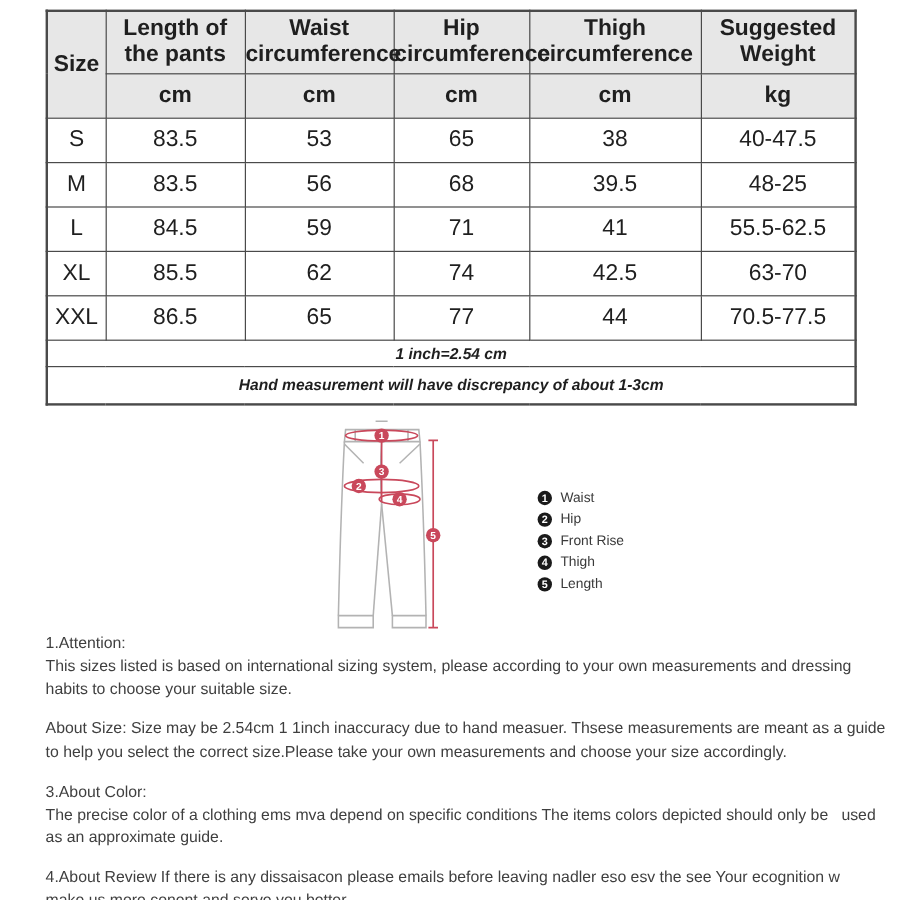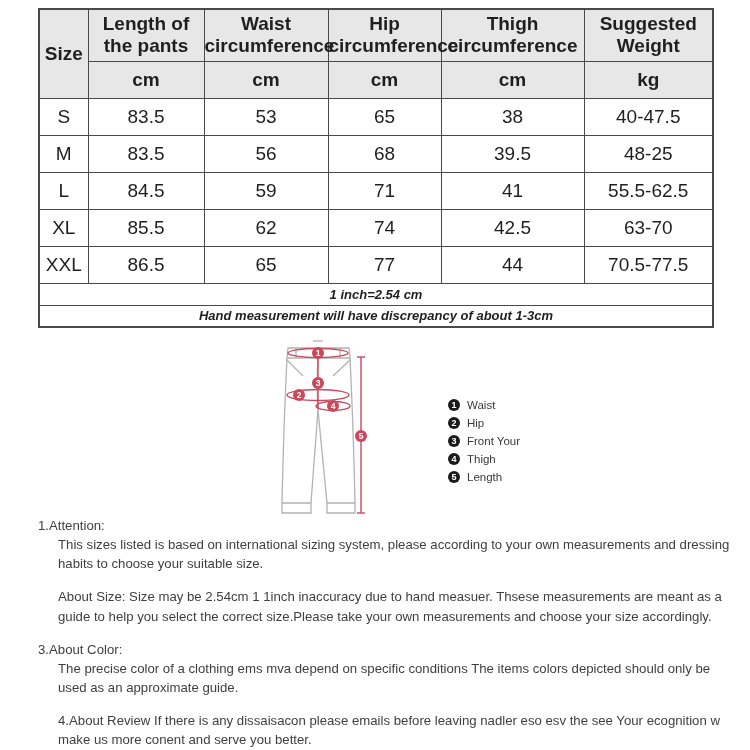--- a/index.html
+++ b/index.html
@@ -31,40 +31,40 @@
   col.c-len   { width: 116px; }
   col.c-waist { width: 124px; }
   col.c-hip   { width: 113px; }
   col.c-thigh { width: 143px; }
   col.c-sugg  { width: 129px; }
   tr.hdr-row    { height: 52px; }
   tr.unit-row   { height: 37px; }
   tr.data-row   { height: 37px; }
   tr.data-row th { font-weight: normal; }
   tr.note-row-1 { height: 22px; }
-  tr.note-row-2 { height: 22px; }
+  tr.note-row-2 { height: 32px; }
   tr.note-row-1 td, tr.note-row-2 td { font-size: 13px; font-weight: bold; font-style: italic; }
   
   .diagram-area { position: relative; height: 178px; margin-top: 10px; }
   .pants-svg { position: absolute; left: 272px; top: 0; }
   .legend { position: absolute; left: 448px; top: 58px; }
   .legend-item { display: flex; align-items: center; height: 18px; }
   .legend-dot {
     width: 12px; height: 12px; border-radius: 50%;
     background: #1a1a1a; color: #fff;
     font-size: 9px; font-weight: bold;
     display: inline-flex; align-items: center; justify-content: center;
     margin-right: 7px; flex: 0 0 auto;
   }
   .legend-label { font-size: 11.5px; color: #3a3a3a; }
   
   .notes-block { margin: 0 0 0 38px; width: 700px; }
   .note-section { margin-bottom: 14px; }
   .note-heading { font-size: 13.2px; color: #3f3f3f; line-height: 1.45; white-space: pre-wrap; }
-  .note-body    { font-size: 13.2px; color: #3f3f3f; line-height: 1.45; white-space: pre-wrap; margin-left: 20px; }
+  .note-body    { font-size: 13.2px; color: #3f3f3f; line-height: 1.45; white-space: pre-wrap; }
 </style>
 </head>
 <body>
 
 <table class="size-chart">
   <colgroup>
     <col class="c-size">
       <col class="c-len">
       <col class="c-waist">
     <col class="c-hip">
@@ -187,21 +187,21 @@
     <div class="legend-item">
       <span class="legend-dot">1</span>
       <span class="legend-label">Waist</span>
     </div>
     <div class="legend-item">
       <span class="legend-dot">2</span>
       <span class="legend-label">Hip</span>
     </div>
     <div class="legend-item">
       <span class="legend-dot">3</span>
-      <span class="legend-label">Front Your</span>
+      <span class="legend-label">Front Rise</span>
     </div>
     <div class="legend-item">
       <span class="legend-dot">4</span>
       <span class="legend-label">Thigh</span>
     </div>
     <div class="legend-item">
       <span class="legend-dot">5</span>
       <span class="legend-label">Length</span>
     </div>
   </div>

